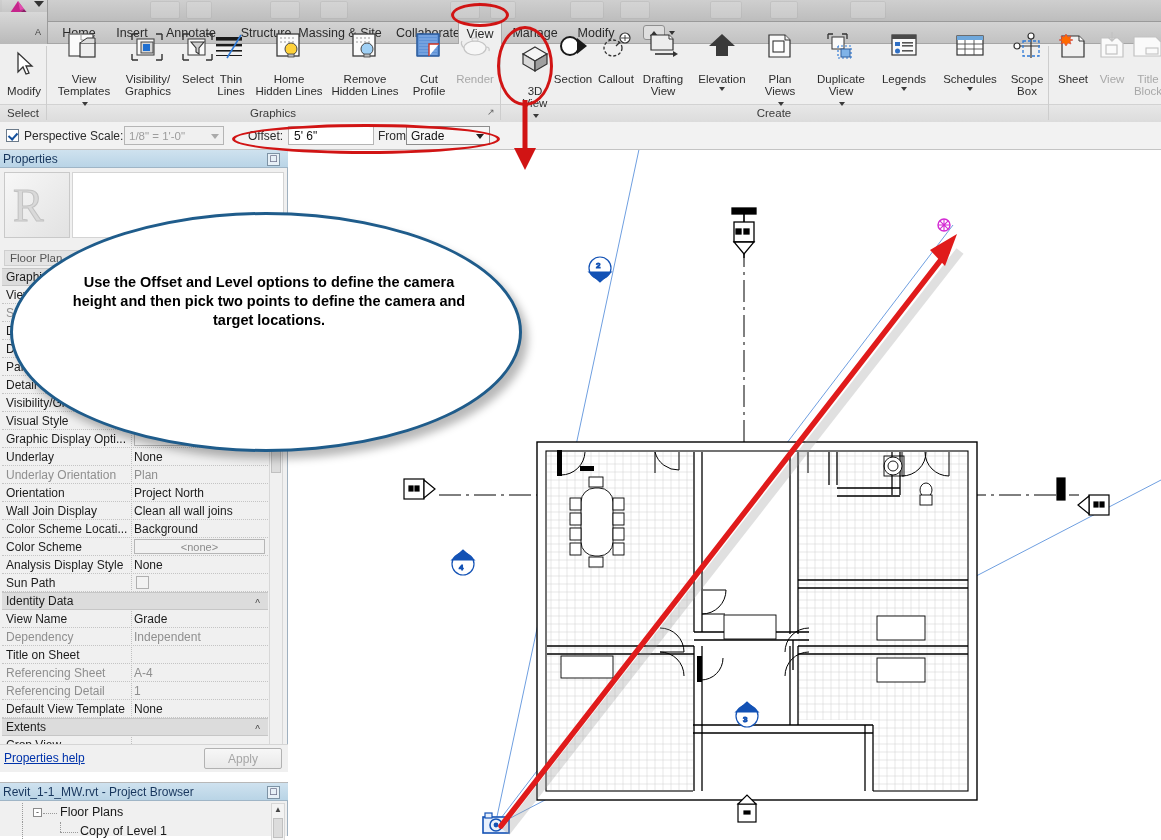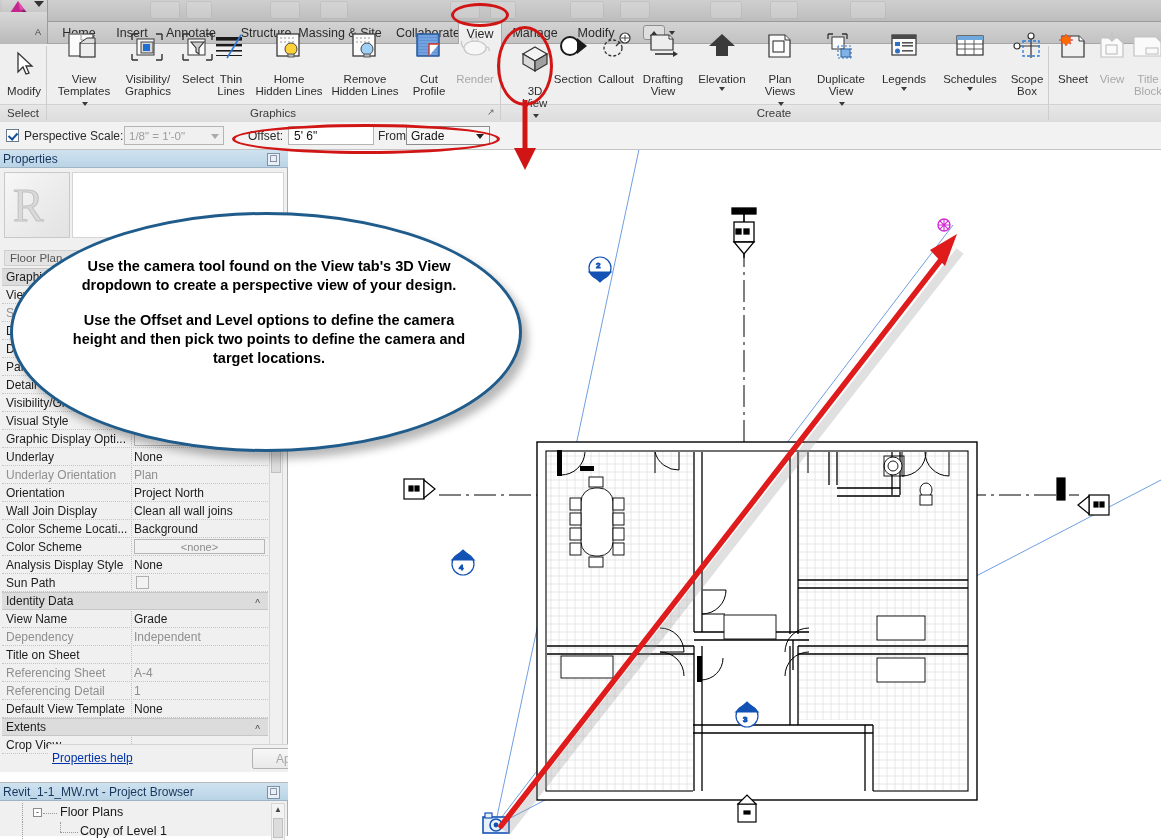--- a/index.html
+++ b/index.html
@@ -201,21 +201,20 @@
   .props-scroll {
     position:absolute; right:4px; top:118px; width:14px; height:488px;
     background:#f0f0f0; border:1px solid #d7d7d7;
   }
   .ps-thumb { position:absolute; left:1px; top:14px; width:10px; height:190px; background:#dcdcdc; border:1px solid #c0c0c0;}
   .ps-up, .ps-dn { position:absolute; left:1px; width:10px; height:12px; font-size:8px; text-align:center; color:#555;}
   .ps-up{ top:1px; } .ps-dn{ bottom:1px; }
   .props-foot {
     position:absolute; left:0; bottom:0; width:288px; height:28px; background:#f0f0f0;
     border-top:1px solid #d5d5d5;
-    margin-left:48px;
   }
   .props-help {
     position:absolute; left:4px; top:6px; font-size:12px; color:#0033aa; text-decoration:underline;
   }
   .apply-btn {
     position:absolute; left:204px; top:3px; width:78px; height:21px;
     background:linear-gradient(#f7f7f7,#e9e9e9); border:1px solid #b2b2b2; border-radius:2px;
     font-size:12px; color:#a6a6a6; text-align:center; line-height:20px;
   }
 
@@ -1087,18 +1086,17 @@
 
   <div class="anno-ell" style="left:232px;top:124px;width:268px;height:30px;"></div>
 
   <svg class="anno-arrow" style="left:505px;top:100px;width:44px;height:72px;" width="44" height="72" viewBox="0 0 44 72">
     <line x1="20" y1="0" x2="20" y2="52" stroke="#d11414" stroke-width="5"></line>
     <polygon points="20,70 9,48 31,48" fill="#d11414"></polygon>
   </svg>
 
   <div class="callout">
     <div class="callout-inner">
-      <div>Use the camera tool found on the View tab's 3D View dropdown to create a perspective view of your design.</div>
       <div class="callout-p2">Use the Offset and Level options to define the camera height and then pick two points to define the camera and target locations.</div>
     </div>
   </div>
 
 </div>
 
 </body></html>

